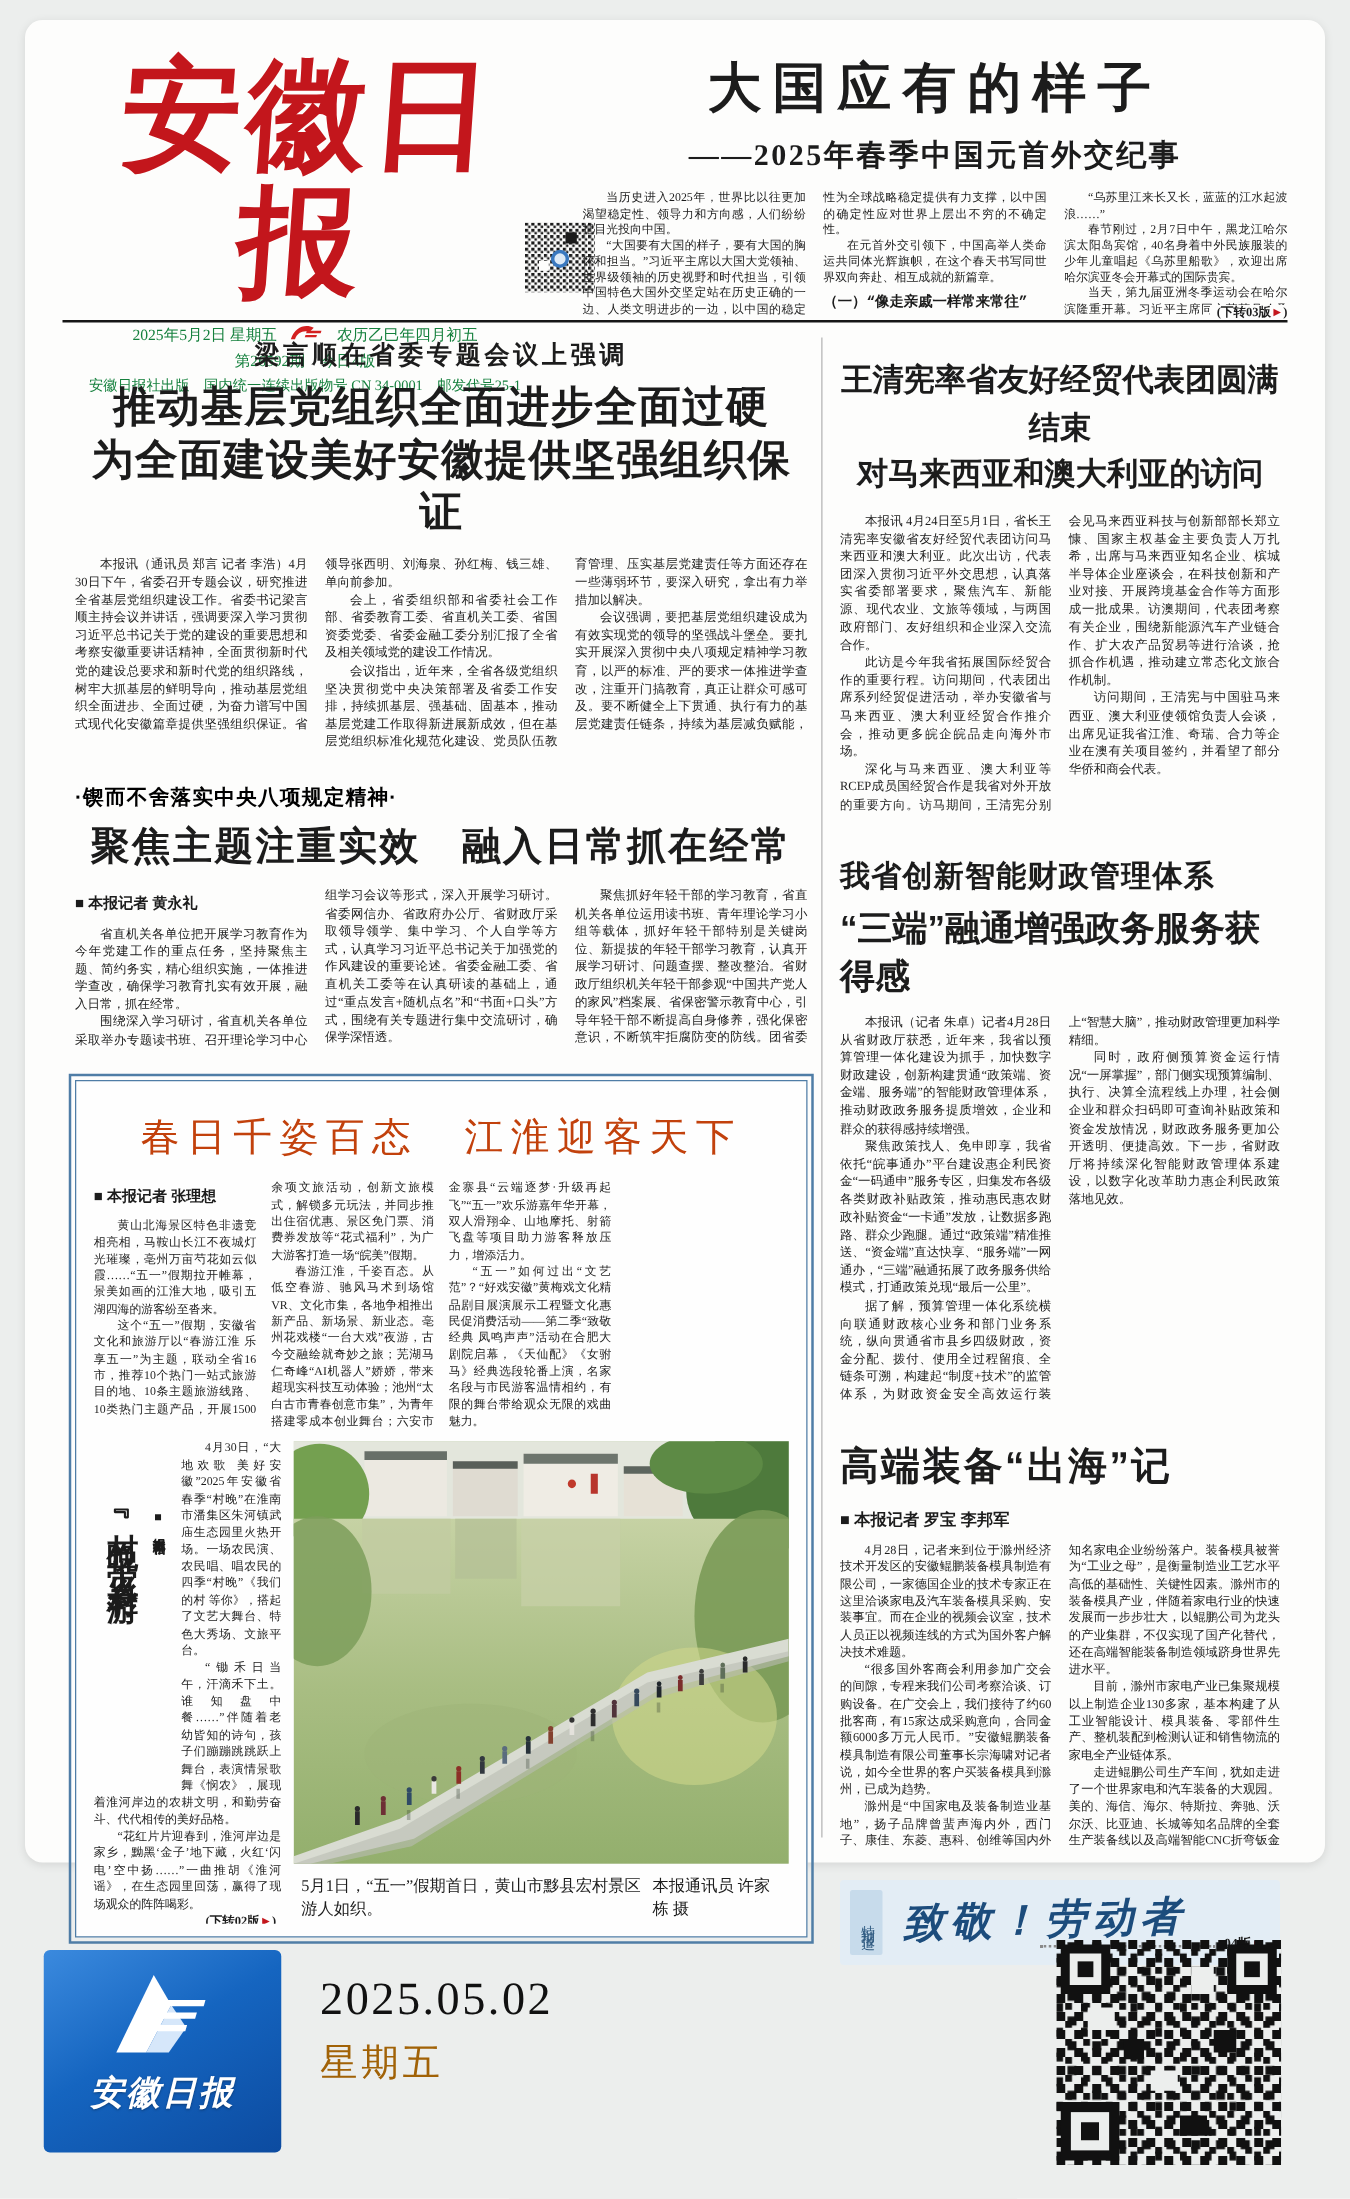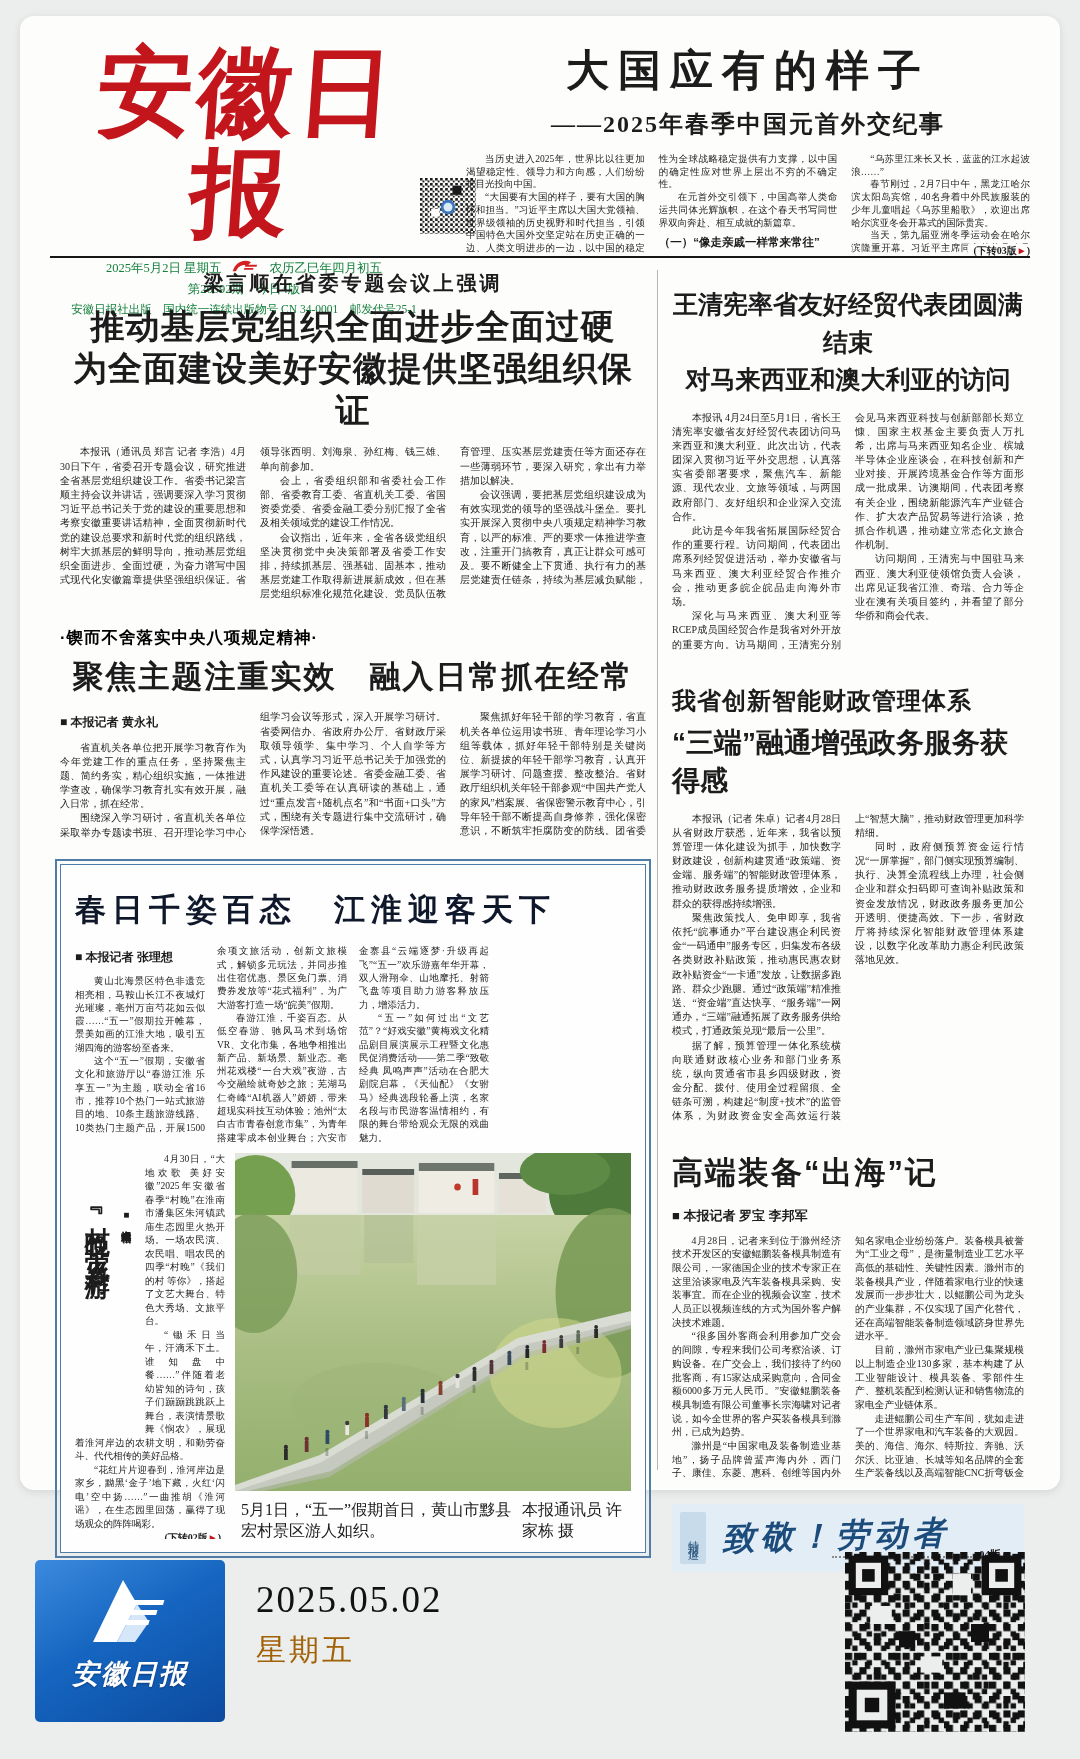--- a/index.html
+++ b/index.html
@@ -26,50 +26,50 @@
   .masthead-meta { margin-top:14px; font-size:12.5px; line-height:1.65; color:#15803d; }
   .masthead-meta .row1 { display:flex; justify-content:center; align-items:center; gap:9px; }
   .masthead-meta .pub { font-size:11.5px; }
   .masthead-qr { position:absolute; left:400px; top:162px; width:56px; height:56px; }
   
   .hero { position:absolute; left:446px; top:26px; width:564px; }
   .hero-title { text-align:center; font-family:"Liberation Sans",sans-serif; font-weight:900; font-size:43px; letter-spacing:9px; }
   .hero-sub { text-align:center; font-size:24px; font-weight:bold; margin-top:8px; letter-spacing:2px; }
   .hero-cols { margin-top:13px; column-count:3; column-gap:14px; column-fill:auto; height:104px;
     overflow:hidden; font-size:9.5px; line-height:1.34; text-align:justify; position:relative; }
-  .hero-subhead { font-weight:bold; font-size:11.5px; margin:6px 0 5px; break-inside:avoid; font-family:Liberation Sans, sans-serif; }
+  .hero-subhead { font-weight:bold; font-size:11.5px; margin:6px 0 5px; break-inside:avoid; font-family:Liberation Mono, monospace; }
   .hero-jump { position:absolute; right:0; bottom:0; background:#fdfdfc; padding-left:5px; font-size:10px; font-weight:bold; }
   .jump-arrow { color:#c3161c; }
   
   .rule-main { position:absolute; left:30px; right:30px; top:240px; height:2px; background:#161616; }
   .v-divider { position:absolute; left:637px; top:254px; bottom:20px; width:1px; background:#b4b4b4; }
   
   .para { text-indent:2em; margin:0; }
   .byline { font-weight:bold; font-size:12px; margin:4px 0 9px; break-inside:avoid; font-family:"Liberation Sans",sans-serif; }
   .jump-line { text-align:right; font-weight:bold; font-size:10px; padding-right:4px; }
   
   .left-col { position:absolute; left:40px; top:250px; width:586px; }
   .lead-kicker { text-align:center; font-size:20px; font-weight:bold; letter-spacing:3px; margin-top:4px; }
   .lead-h1 { text-align:center; font-family:"Liberation Sans",sans-serif; font-weight:900; font-size:34px; line-height:1.24; letter-spacing:1px; margin-top:8px; }
   .lead-cols { margin-top:14px; column-count:3; column-gap:14px; column-fill:auto; height:170px; overflow:hidden; font-size:10px; line-height:1.42; text-align:justify; }
   .focus-kicker { color:#000000; font-weight:bold; font-size:16.5px; margin-top:12px; letter-spacing:1px; font-family:"Liberation Sans",sans-serif; }
   .focus-h { text-align:center; font-family:"Liberation Sans",sans-serif; font-weight:900; font-size:31px; letter-spacing:2px; margin-top:7px; }
   .focus-cols { margin-top:12px; column-count:3; column-gap:14px; column-fill:auto; height:140px; overflow:hidden; font-size:10px; line-height:1.42; text-align:justify; }
   
   .feature-box { margin-top:14px; border:1px solid #4f7da6; outline:2px solid #4f7da6; outline-offset:3px; padding:14px 14px 10px; position:relative; background:#fefefe; }
-  .feature-title { text-align:left; font-size:31px; font-weight:bold; color:#0f172a; letter-spacing:6px; margin:10px 0 14px; }
+  .feature-title { text-align:center; font-size:31px; font-weight:normal; color:#c2410c; letter-spacing:6px; margin:10px 0 14px; }
   .feature-cols { column-count:4; column-gap:12px; column-fill:auto; height:200px; overflow:hidden; font-size:9.5px; line-height:1.4; text-align:justify; }
   .feature-lower { display:flex; gap:10px; margin-top:8px; }
   .feature-side { width:150px; flex:none; font-size:9.5px; line-height:1.42; text-align:justify; height:386px; overflow:hidden; }
   .side-float { float:left; width:62px; height:220px; margin:46px 8px 4px 0; display:flex; justify-content:center; gap:4px; }
   .side-title { writing-mode:vertical-rl; font-family:"Liberation Sans",sans-serif; font-weight:900; font-size:25px; letter-spacing:7px; }
   .side-byline { writing-mode:vertical-rl; font-size:10px; font-weight:bold; padding-top:10px; }
   .photo-wrap { flex:1; display:flex; flex-direction:column; }
   .photo-svg { width:100%; height:338px; display:block; background:#cdd6bb; }
-  .caption-row { display:flex; justify-content:space-between; font-size:16px; margin-top:9px; padding:0 6px; }
+  .caption-row { display:flex; justify-content:space-between; font-size:13px; margin-top:9px; padding:0 6px; }
   
   .right-col { position:absolute; left:652px; top:252px; width:352px; }
   .visit-h { text-align:center; font-family:"Liberation Sans",sans-serif; font-weight:900; font-size:25px; line-height:1.5; margin-top:18px; }
   .visit-cols { margin-top:12px; column-count:2; column-gap:14px; column-fill:auto; height:252px; overflow:hidden; font-size:10px; line-height:1.42; text-align:justify; }
   .fiscal-kicker { font-family:"Liberation Sans",sans-serif; font-weight:800; font-size:24px; margin-top:22px; letter-spacing:1px; }
   .fiscal-h { font-family:"Liberation Sans",sans-serif; font-weight:900; font-size:28px; margin-top:7px; }
   .fiscal-cols { margin-top:12px; column-count:2; column-gap:14px; column-fill:auto; height:320px; overflow:hidden; font-size:10px; line-height:1.42; text-align:justify; }
   .equip-h { font-family:"Liberation Sans",sans-serif; font-weight:900; font-size:31px; margin-top:20px; letter-spacing:2px; }
   .equip-byline { font-weight:bold; font-size:13px; margin-top:13px; font-family:"Liberation Sans",sans-serif; }
   .equip-cols { margin-top:9px; column-count:2; column-gap:14px; column-fill:auto; height:258px; overflow:hidden; font-size:9.8px; line-height:1.4; text-align:justify; }

